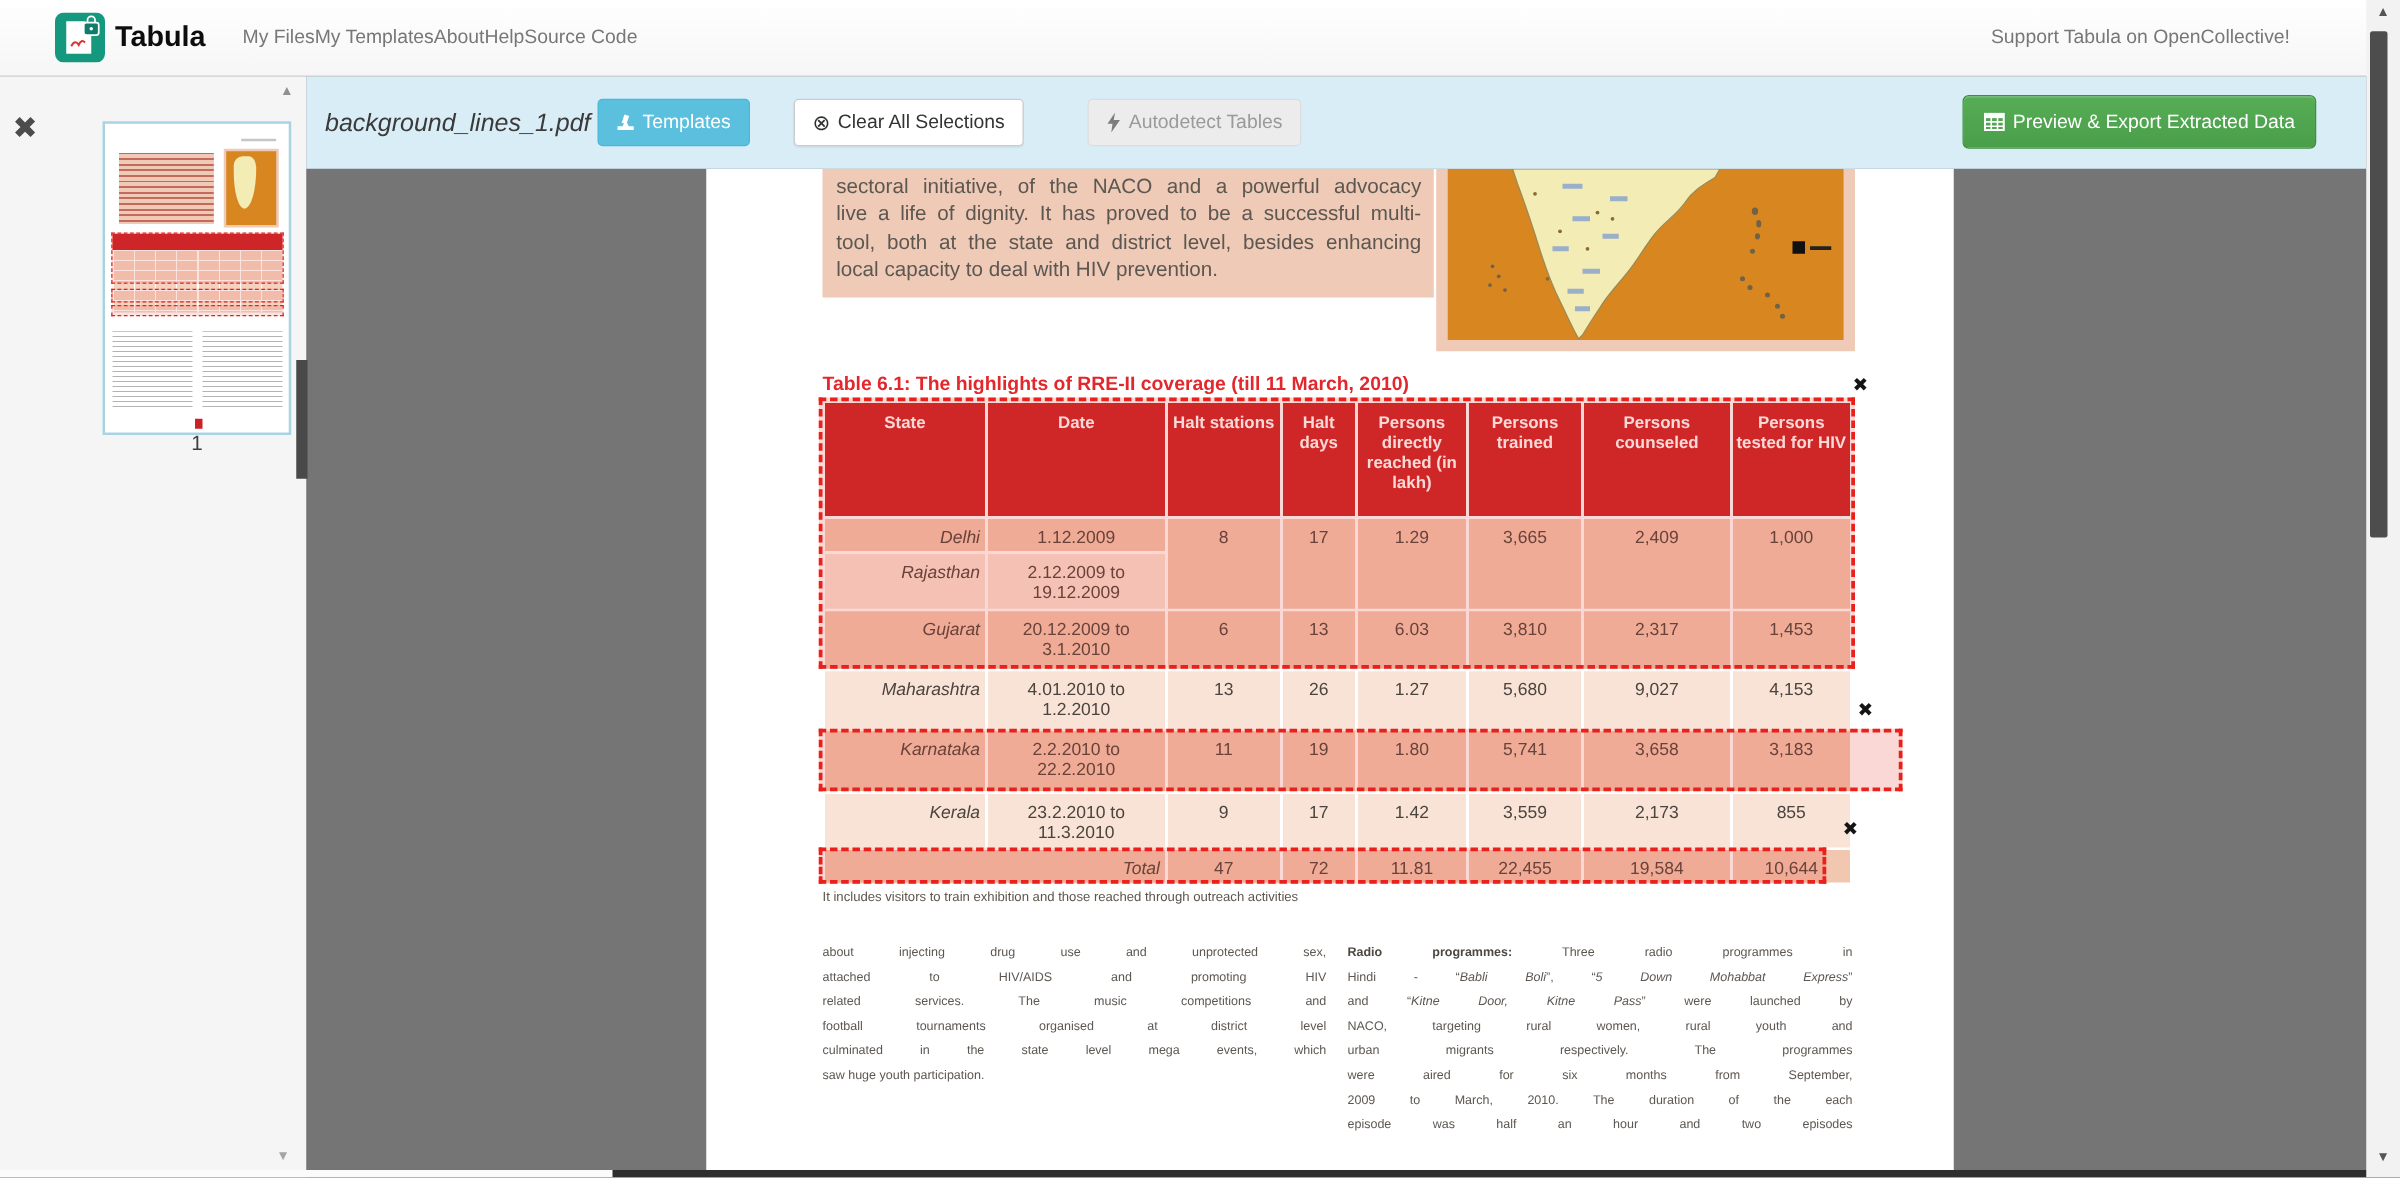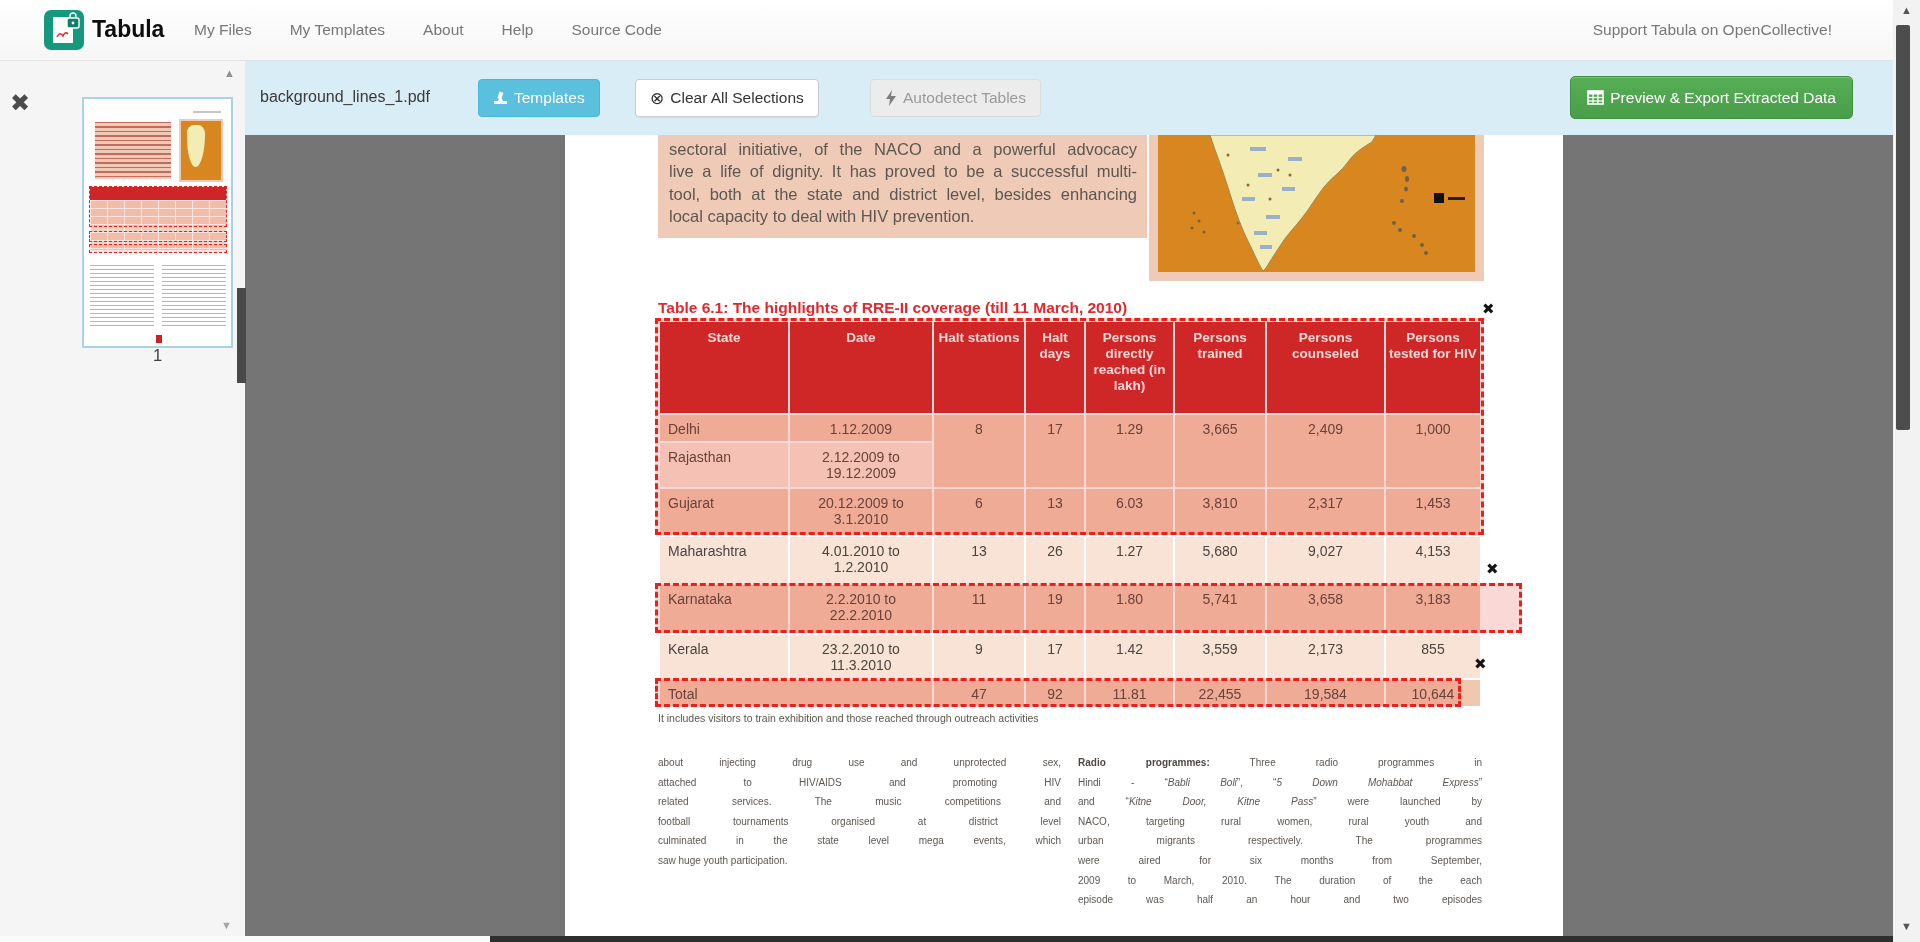--- a/index.html
+++ b/index.html
@@ -4,21 +4,21 @@
 <style>
   * { box-sizing: border-box; margin: 0; padding: 0; }
   html,body { width:1920px; height:942px; overflow:hidden; font-family:"Liberation Sans", sans-serif; }
   .app { position:relative; width:1920px; height:942px; background:#757575; overflow:hidden; }
 
   
   .navbar { position:absolute; left:0; top:0; width:1920px; height:61px;
     background:linear-gradient(#ffffff,#f6f6f6); border-bottom:1px solid #e2e2e2; z-index:20; }
   .logo { position:absolute; left:44px; top:10px; width:40px; height:40px; }
   .brand { position:absolute; left:92px; top:16px; font-size:23px; font-weight:bold; color:#0d0d0d; }
-  .nav-items { position:absolute; left:194px; top:0; height:60px; display:flex; align-items:center; gap:38px; }
+  .nav-items { position:absolute; left:194px; top:0; height:60px; display:flex; align-items:center; }
   .nav-item { font-size:15.5px; color:#777; cursor:pointer; white-space:nowrap; }
   .support { position:absolute; right:88px; top:21px; font-size:15.5px; color:#777; }
 
   
   .sidebar { position:absolute; left:0; top:61px; width:245px; height:881px; background:#f5f5f5; z-index:10; }
   .thumb-close { position:absolute; left:10px; top:30px; font-size:24px; color:#4c4c4c; cursor:pointer; line-height:1; }
   .thumbnail { position:absolute; left:82px; top:36px; width:151px; height:251px; background:#fff; border:2px solid #a9d2e2; }
   .th-report-line { position:absolute; top:12px; right:10px; width:28px; height:2px; background:#c6c6c6; }
   .th-fig { position:absolute; left:8px; top:20px; right:8px; height:63px; }
   .th-para { position:absolute; left:0; top:0; width:82px; height:63px; background:#eecab7; padding:3px;
@@ -42,21 +42,21 @@
     background-image:repeating-linear-gradient(to bottom,#b3b3b3 0 1px, transparent 1px 4px); }
   .th-col.left { left:0; } .th-col.right { right:0; }
   .th-mark { position:absolute; left:72px; top:236px; width:6px; height:8px; background:#cc2127; }
   .page-num { position:absolute; left:82px; top:285px; width:151px; text-align:center; font-size:16.5px; color:#3f3f3f; }
   .sb-up { position:absolute; left:224px; top:6px; font-size:11px; color:#909090; cursor:pointer; }
   .sb-down { position:absolute; left:221px; top:858px; font-size:11px; color:#a5a5a5; cursor:pointer; }
   .sb-thumb { position:absolute; left:237px; top:227px; width:9px; height:95px; background:#494949; }
 
   
   .toolbar { position:absolute; left:245px; top:61px; width:1648px; height:74px; background:#d9edf7; z-index:15; }
-  .filename { position:absolute; left:15px; top:27px; font-size:16px; color:#3a3a3a; }
+  .filename { position:absolute; left:15px; top:27px; font-size:20px; color:#3a3a3a;font-style:italic; }
   .btn { position:absolute; display:flex; align-items:center; gap:6px; border-radius:4px;
     font-size:15.5px; padding:0 14px; height:38px; top:18px; cursor:pointer; white-space:nowrap; }
   .btn-templates { left:233px; background:#5bc0de; border:1px solid #46b8da; color:#fff; }
   .btn-clear { left:390px; background:#ffffff; border:1px solid #ccc; color:#333;
     box-shadow:0 1px 1px rgba(0,0,0,0.05); }
   .btn-autodetect { left:625px; background:#ececec; border:1px solid #dcdcdc; color:#9a9a9a; cursor:default; }
   .btn-export { right:40px; top:15px; height:43px; background:linear-gradient(#56ae56,#4a9e4a);
     border:1px solid #3f8f3f; color:#fff; border-radius:5px; padding:0 16px;
     box-shadow:inset 0 1px 0 rgba(255,255,255,0.25); }
   .clear-glyph { font-size:17px; color:#2f2f2f; line-height:1; }
@@ -69,21 +69,21 @@
     padding:3px 10px 11px 11px; font-size:16.5px; line-height:22.3px; }
   .jl { text-align:justify; text-align-last:justify; }
   .map-fig { position:absolute; left:584px; top:0; width:335px; height:146px; background:#eecab7; padding:0 9px 9px 9px; }
   .tbl-title { position:absolute; left:93px; top:164px; font-size:15.5px; font-weight:600; color:#e2282d; }
 
   .dtable { position:absolute; left:93px; top:185px; width:822px; border-collapse:collapse; table-layout:fixed;
     font-size:14px; color:#4a443e; }
   .dtable th, .dtable td { border:2px solid #fff; vertical-align:top; line-height:16px; overflow:hidden; }
   .dtable th { background:#ca2127; color:#fff; font-weight:600; font-size:13.5px; text-align:center; padding:8px 3px 0; }
   .dtable td { padding:6px 4px 0; text-align:center; }
-  .dtable td.state { text-align:left; padding-left:8px; }
+  .dtable td.state { text-align:right; padding-left:8px;font-style:italic; }
   tr.r-dark td { background:#f2c7b0; }
   tr.r-light td { background:#f9e3d6; }
 
   .sel { position:absolute; border:3px dashed #e9201c; background:rgba(232,62,47,0.20); z-index:5; }
   .sel1 { left:90px; top:183px; width:829px; height:217px; }
   .sel2 { left:90px; top:448px; width:867px; height:50px; }
   .sel3 { left:90px; top:543px; width:806px; height:29px; }
   .xmark { position:absolute; z-index:6; font-size:15px; color:#141414; cursor:pointer; line-height:1; }
   .x1 { left:917px; top:166px; } .x2 { left:921px; top:426px; } .x3 { left:909px; top:521px; }
 
@@ -319,21 +319,21 @@
           <td>9</td>
           <td>17</td>
           <td>1.42</td>
           <td>3,559</td>
           <td>2,173</td>
           <td>855</td>
         </tr>
         <tr class="r-dark" style="height:28px">
           <td class="state" colspan="2">Total</td>
           <td>47</td>
-          <td>92</td>
+          <td>72</td>
           <td>11.81</td>
           <td>22,455</td>
           <td>19,584</td>
           <td>10,644</td>
         </tr>
       </tbody>
         </table>
 
       <div class="sel sel1"></div>
       <div class="sel sel2"></div>

